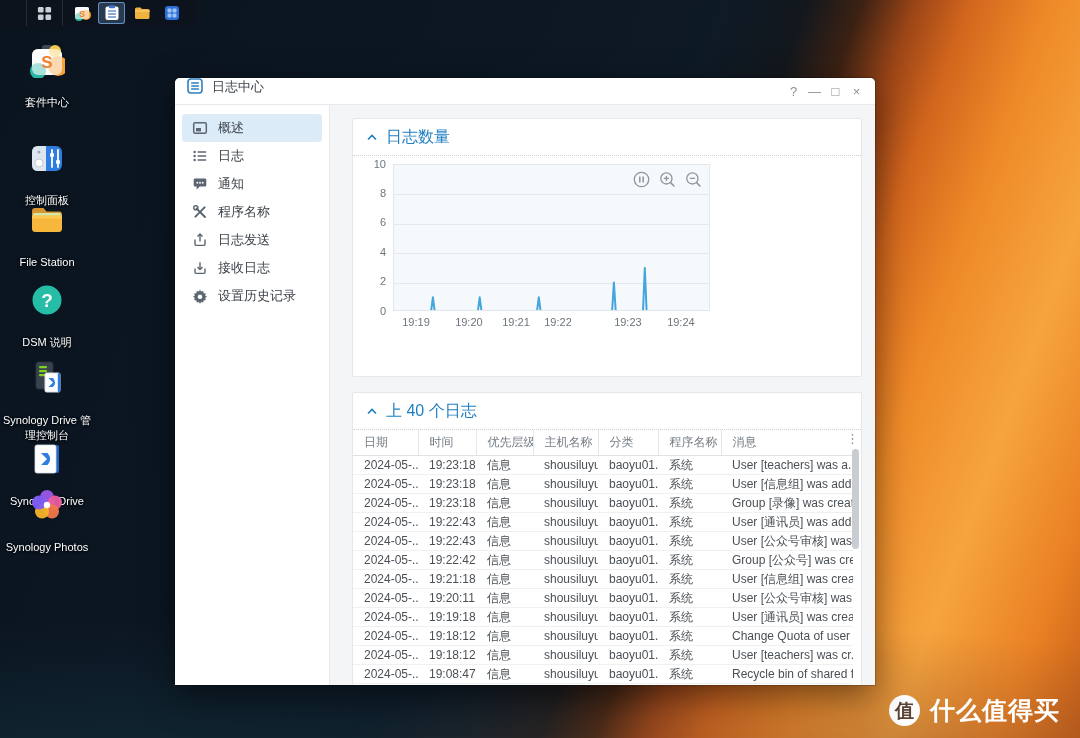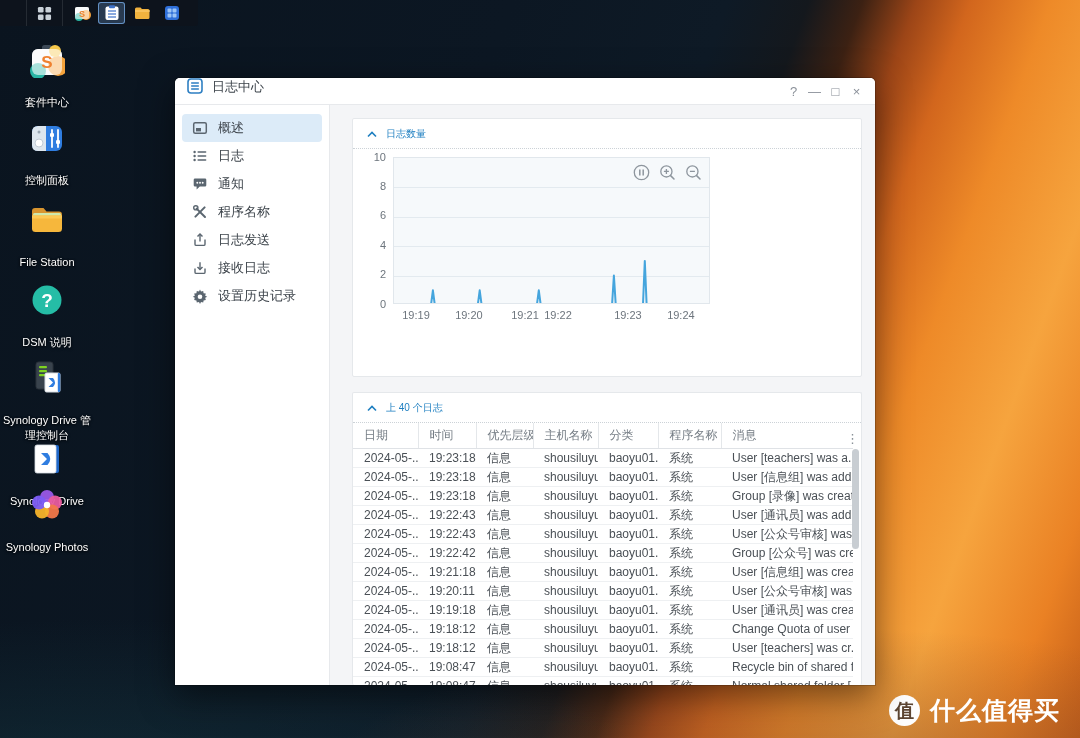--- a/index.html
+++ b/index.html
@@ -16,21 +16,21 @@
     display:flex; align-items:center; border-radius:0 0 3px 0; z-index:30; }
   .tb-blank { width:27px; height:100%; border-right:1px solid rgba(255,255,255,0.10); }
   .tb-menu { width:36px; height:100%; display:flex; align-items:center; justify-content:center;
     border-right:1px solid rgba(255,255,255,0.10); cursor:pointer; }
   .tb-apps { display:flex; gap:3px; padding:0 5px; align-items:center; }
   .tb-app { width:27px; height:22px; border-radius:3px; display:flex; align-items:center; justify-content:center; cursor:pointer; }
   .tb-app.active { background:rgba(110,160,215,0.28); box-shadow:inset 0 0 0 1px rgba(120,175,235,0.75); }
   
   .dsk-icons { position:absolute; left:2px; top:0; width:90px; height:700px; z-index:5; }
   .dsk-item { position:absolute; left:0; width:90px; display:flex; flex-direction:column; align-items:center; cursor:pointer; }
-  .dsk-item:nth-child(1){top:42px;} .dsk-item:nth-child(2){top:120px;} .dsk-item:nth-child(3){top:202px;}
+  .dsk-item:nth-child(1){top:42px;} .dsk-item:nth-child(2){top:140px;} .dsk-item:nth-child(3){top:202px;}
   .dsk-item:nth-child(4){top:282px;} .dsk-item:nth-child(5){top:360px;} .dsk-item:nth-child(6){top:441px;}
   .dsk-item:nth-child(7){top:487px;}
   .dicon { width:36px; height:36px; }
   .dlabel { margin-top:17px; font-size:11px; color:#fff; text-align:center; line-height:1.35;
     text-shadow:0 1px 3px rgba(0,0,0,0.9), 0 0 2px rgba(0,0,0,0.6); max-width:90px; }
   
   .watermark { position:absolute; right:20px; bottom:11px; display:flex; align-items:center; gap:10px; z-index:4; }
   .wm-badge { width:31px; height:31px; border-radius:50%; background:#fdfdfd; color:#5c4532; font-weight:bold;
     font-size:19px; display:flex; align-items:center; justify-content:center; }
   .wm-text { color:#fff; font-size:25px; font-weight:bold; letter-spacing:1px; }
@@ -46,21 +46,21 @@
   
   .sidebar { width:155px; flex:none; background:#fff; border-right:1px solid #e7e9ec; padding-top:9px; }
   .side-item { height:28px; display:flex; align-items:center; gap:10px; padding:0 10px; margin:0 7px; border-radius:4px;
     font-size:13px; color:#3c434a; cursor:pointer; white-space:nowrap; }
   .side-item.selected { background:#dcebf8; }
   .sicon { width:16px; height:16px; display:flex; align-items:center; justify-content:center; flex:none; }
   
   .main { flex:1; background:#f4f5f7; padding:13px 13px 0 22px; display:flex; flex-direction:column; gap:15px; min-width:0; overflow:hidden; }
   .panel { background:#fff; border:1px solid #e5e8eb; border-radius:2px; }
   .panel-header { display:flex; align-items:center; gap:9px; padding:8px 14px 7px 14px; border-bottom:1px dotted #ccd2d7;
-    font-size:10px; color:#1e7fc1; }
+    font-size:16px; color:#1e7fc1; }
   .chev { display:flex; cursor:pointer; }
   .chart-panel { height:259px; flex:none; }
   
   .chart-area { padding:8px 14px 0 14px; }
   .chart-title { font-size:12px; color:#565e66; margin:0 0 3px 26px; }
   .plot-wrap { position:relative; margin-left:26px; width:317px; height:147px; }
   .plot { position:absolute; inset:0; background:#f6f9fb; border:1px solid #e1e7ec; overflow:hidden; }
   .gridline { position:absolute; left:0; right:0; height:1px; background:#e3eaef; }
   .ylab { position:absolute; right:calc(100% + 7px); width:22px; text-align:right; font-size:11px; color:#6d757d; }
   .xlab { position:absolute; top:calc(100% + 5px); transform:translateX(-50%); font-size:11px; color:#6d757d; }
@@ -379,21 +379,21 @@
                 </span>
               </div>
             <div class="ylab" style="top: 140.5px;">0</div>
                 <div class="ylab" style="top: 111.1px;">2</div>
                 <div class="ylab" style="top: 81.7px;">4</div>
                 <div class="ylab" style="top: 52.3px;">6</div>
                 <div class="ylab" style="top: 22.9px;">8</div>
                 <div class="ylab" style="top: -6.5px;">10</div>
                 <div class="xlab" style="left: 23px;">19:19</div>
                 <div class="xlab" style="left: 75.9px;">19:20</div>
-                <div class="xlab" style="left: 132px;">19:21</div>
+                <div class="xlab" style="left: 123px;">19:21</div>
                 <div class="xlab" style="left: 165px;">19:22</div>
                 <div class="xlab" style="left: 234.9px;">19:23</div>
                 <div class="xlab" style="left: 287.9px;">19:24</div>
               </div>
           </div>
         </div>
 
         <div class="panel table-panel">
           <div class="panel-header">
             <span class="chev">

